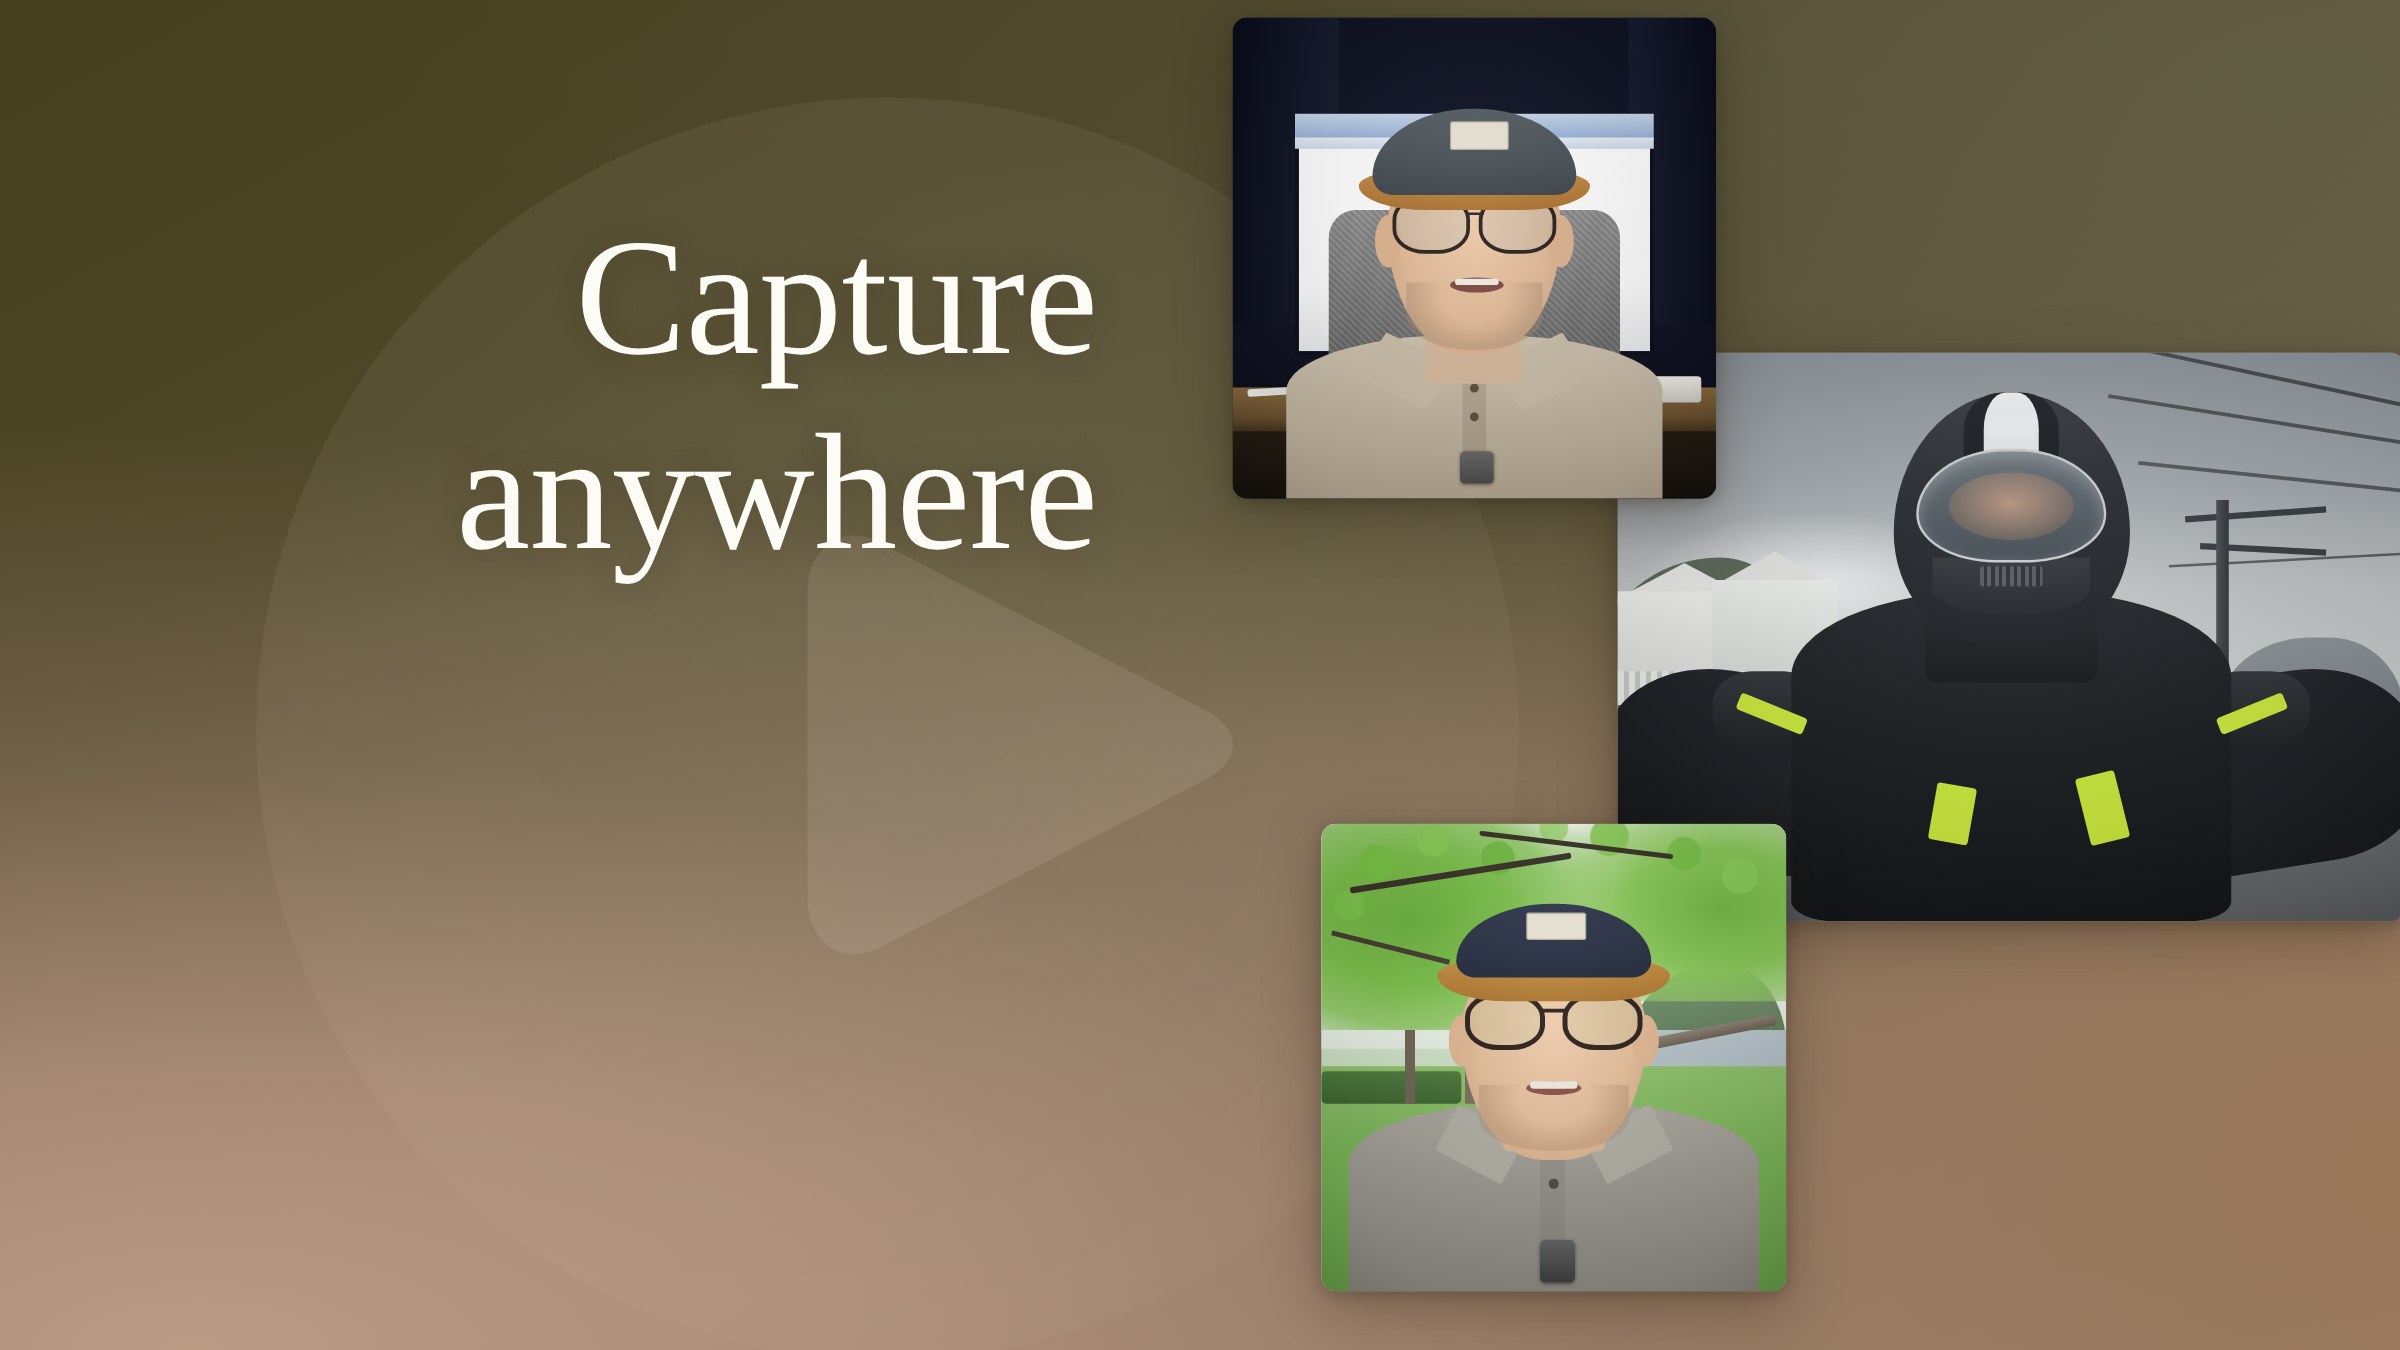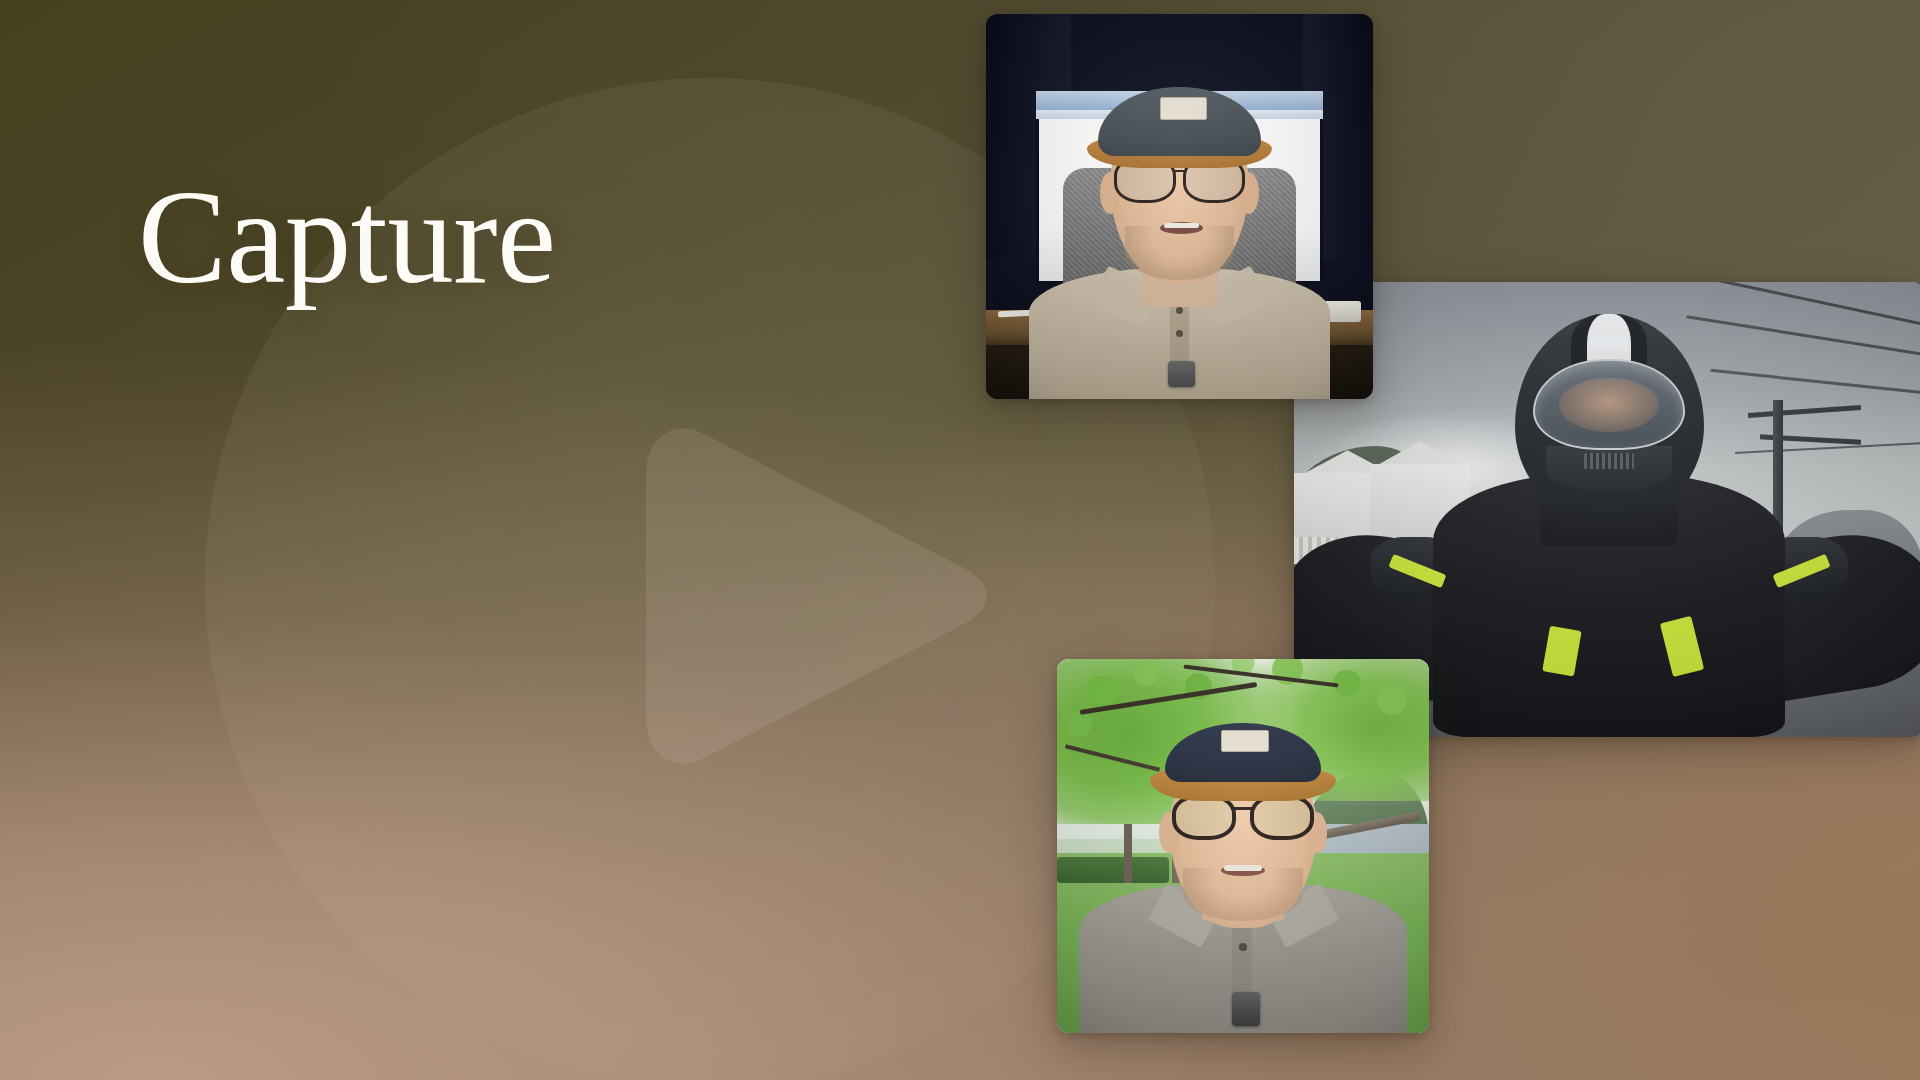--- a/index.html
+++ b/index.html
@@ -45,21 +45,21 @@
     left:138px; top:160px;
     width:740px;
     color:#fdfbf5;
     font-size:133px;
     line-height:1.17;
     font-weight:400;
     letter-spacing:-0.5px;
     text-shadow:0 2px 24px rgba(40,34,18,.28);
     z-index:6;
   }
-  #headline .ln{ display:block; white-space:nowrap; }
+  #headline .ln{ display:block; white-space:nowrap;text-align:right; }
 
   
   .thumb{
     position:absolute;
     overflow:hidden;
     border-radius:12px;
     box-shadow:0 14px 44px rgba(40,32,20,.34), 0 3px 10px rgba(35,28,16,.22);
     z-index:10;
   }
   .thumb .scene{ position:absolute; inset:0; overflow:hidden; }
@@ -302,20 +302,21 @@
   <div id="bg-circle"></div>
 
   <div id="bg-play">
     <svg viewBox="0 0 385 355" aria-hidden="true">
       <path d="M34 56 C34 20 62 0 92 16 L352 150 C382 166 382 190 352 206 L92 340 C62 356 34 336 34 300 Z" fill="rgba(255,240,225,0.10)"></path>
     </svg>
   </div>
 
   <h1 id="headline">
     <span class="ln">Capture</span>
+    <span class="ln">anywhere</span>
   </h1>
 
   <div class="thumb" id="thumb-desk" title="Man in cap and glasses at desk in front of monitor and office chair">
     <div class="scene">
       <div class="layer t1-curtainL"></div>
       <div class="layer t1-curtainR"></div>
       <div class="layer t1-monitor"></div>
       <div class="layer t1-monitorbar"></div>
       <div class="layer t1-monitorbar2"></div>
       <div class="layer t1-desk"></div>

